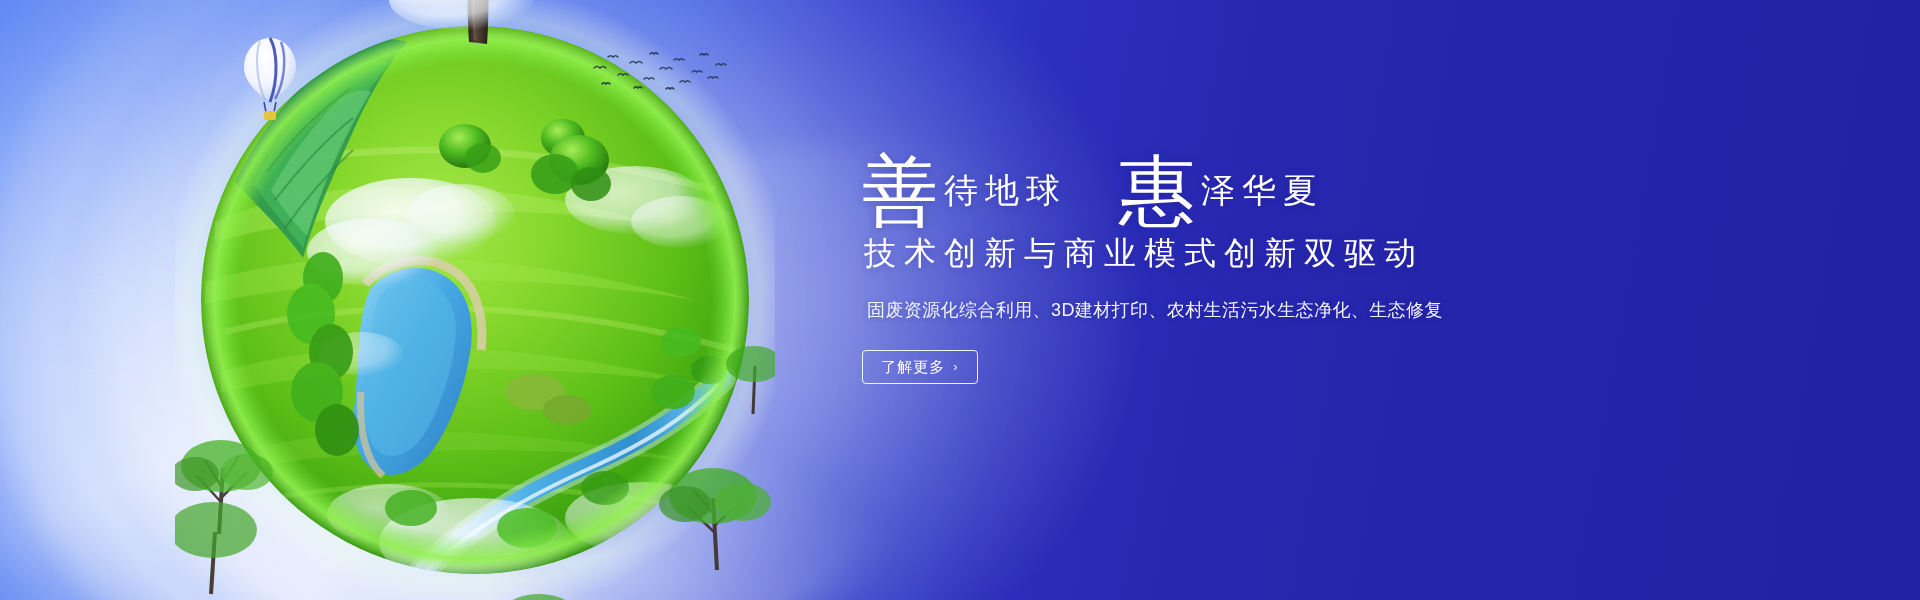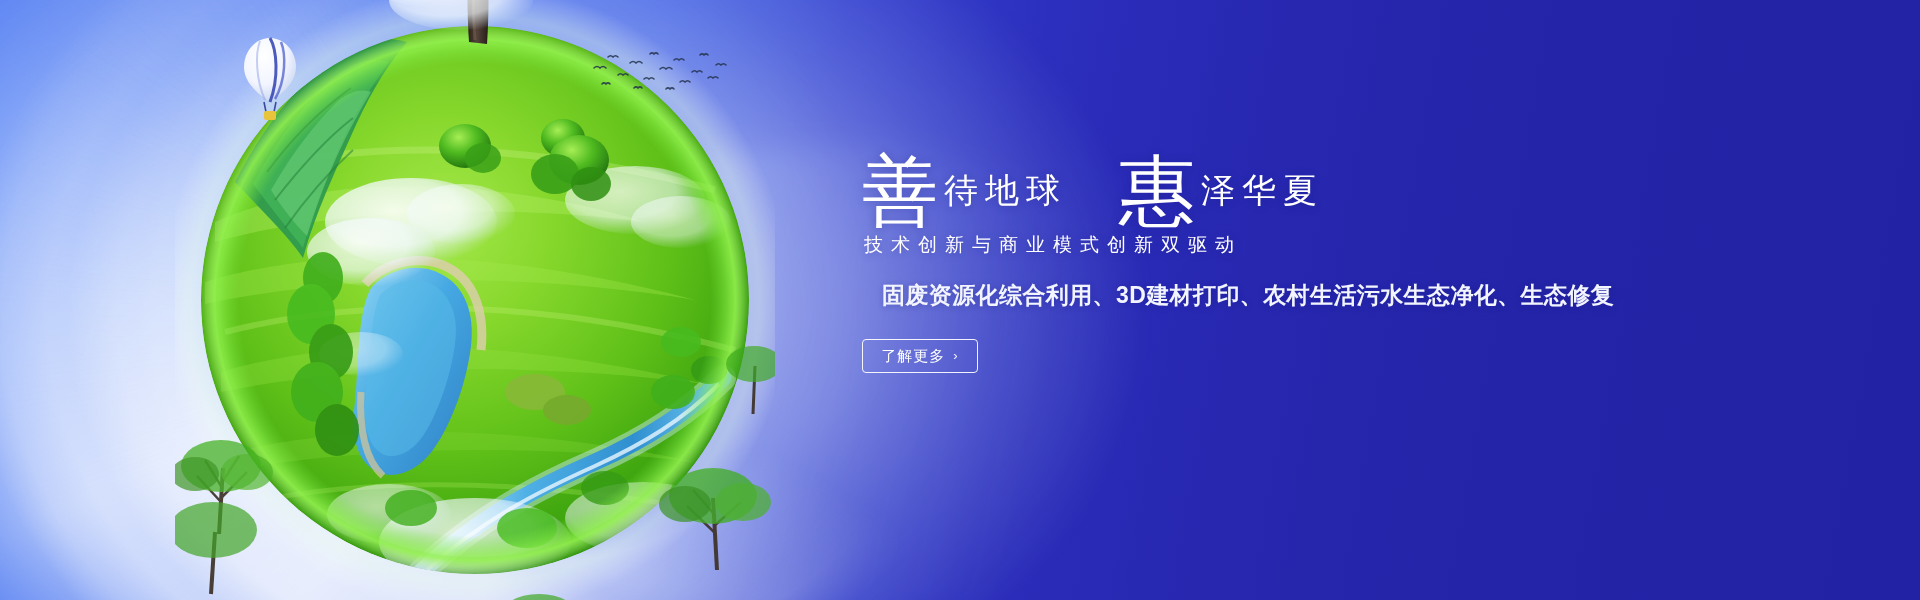--- a/index.html
+++ b/index.html
@@ -140,27 +140,27 @@
   }
   .hl-small{
     font-family:Liberation Serif, serif;
     font-size:34px;line-height:1;font-weight:400;
     letter-spacing:7px;
     margin-left:6px;
     position:relative;top:-14px;
     text-shadow:0 1px 8px rgba(20,20,120,.30);
   }
   .subtitle{
-    font-size:19px;letter-spacing:8px;font-weight:400;
+    font-size:32px;letter-spacing:8px;font-weight:400;
     margin:8px 0 0 2px;white-space:nowrap;
     text-shadow:0 1px 8px rgba(20,20,120,.28);
   }
   .desc{
-    font-size:23px;letter-spacing:.4px;font-weight:700;
-    margin:22px 0 0 20px;white-space:nowrap;
+    font-size:18px;letter-spacing:.4px;font-weight:400;
+    margin:22px 0 0 5px;white-space:nowrap;
     color:#f2f5ff;
     text-shadow:0 1px 6px rgba(20,20,120,.30);
   }
   .cta{
     display:inline-flex;align-items:center;justify-content:center;gap:8px;
     margin-top:28px;
     width:116px;height:34px;
     border:1px solid rgba(255,255,255,.92);
     border-radius:4px;
     background:transparent;

